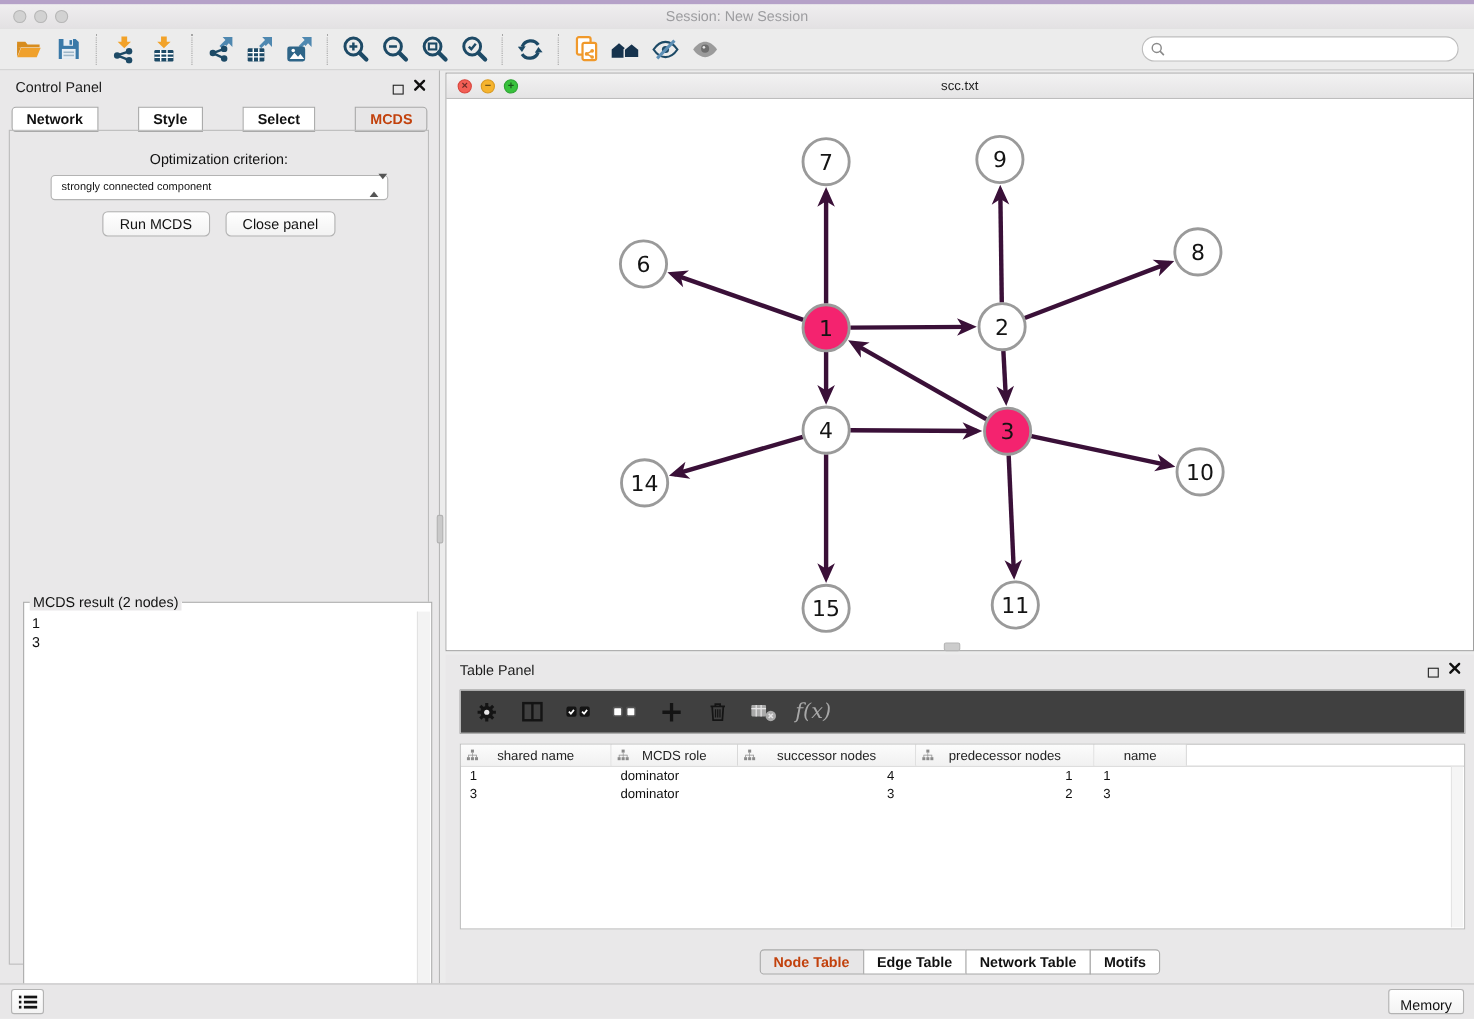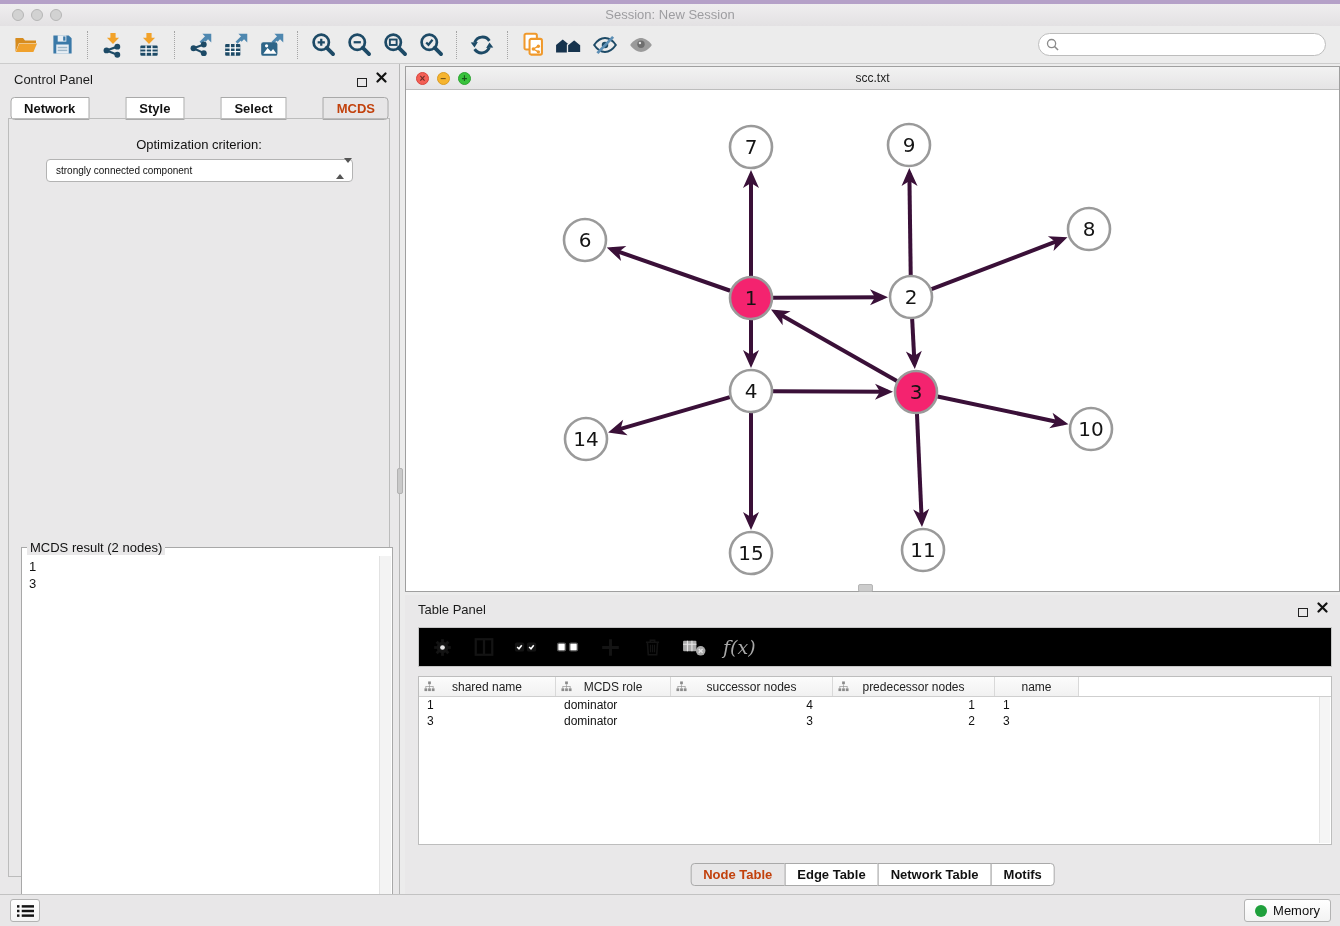--- a/index.html
+++ b/index.html
@@ -63,42 +63,42 @@
             font-size:10px;font-weight:bold;text-align:center;line-height:12px;color:rgba(0,0,0,.55);}
   .nt-close{left:10px;background:#f35f55;border:1px solid #d8443c;}
   .nt-min{left:31px;background:#f6b42e;border:1px solid #d99b23;}
   .nt-zoom{left:52px;background:#38c23c;border:1px solid #2da332;}
   .net-title{position:absolute;left:0;right:0;top:4px;text-align:center;font-size:12px;color:#222;}
   .net-canvas{position:absolute;left:0;top:23px;width:933px;height:501px;background:#fff;}
 
   
   .table-panel{left:405px;top:595px;width:935px;height:299px;background:#e9e8e9;}
   .tp-header{position:absolute;left:0;top:0;width:100%;height:26px;}
-  .tp-toolbar{position:absolute;left:13px;top:32px;width:914px;height:40px;background:#000000;border:1px solid #c6c6c6;
+  .tp-toolbar{position:absolute;left:13px;top:32px;width:914px;height:40px;background:#404040;border:1px solid #c6c6c6;
               box-sizing:border-box;display:flex;align-items:center;padding-left:10px;gap:16px;}
   .tt-btn{width:26px;height:26px;display:inline-flex;align-items:center;justify-content:center;}
   .fx-label{font-family:"DejaVu Serif",serif;font-style:italic;font-size:19px;color:#a8a8a8;}
   .data-table{position:absolute;left:13px;top:81px;width:914px;height:169px;background:#fff;border:1px solid #bdbdbd;box-sizing:border-box;}
   .thead{display:flex;height:19px;border-bottom:1px solid #cfcfcf;}
   .thcell{position:relative;background:linear-gradient(#fcfcfc,#f1f1f1);border-right:1px solid #d9d9d9;
           box-sizing:border-box;font-size:12px;color:#222;display:flex;align-items:center;justify-content:center;}
   .thcell .tree-ic{position:absolute;left:5px;top:4px;}
   .trow{display:flex;height:16px;align-items:center;font-size:12px;}
   .tcell{box-sizing:border-box;overflow:hidden;}
   .c0{width:137px}.c1{width:115px}.c2{width:162px}.c3{width:162px}.c4{width:84px}
   .al{text-align:left;padding-left:8px;}
   .ar{text-align:right;padding-right:20px;}
   .tbl-scroll{position:absolute;right:1px;top:20px;bottom:1px;width:10px;background:#f5f5f5;border-left:1px solid #e4e4e4;}
   .tp-tabs{position:absolute;bottom:8px;left:50%;transform:translateX(-50%);display:flex;}
   .tp-tabs .tab{padding:3px 12px;}
 
   
   .statusbar{left:0;top:894px;width:1340px;height:32px;background:#e8e7e8;border-top:1px solid #c2c2c2;box-sizing:border-box;}
   .sb-btn{position:absolute;top:4px;height:23px;background:linear-gradient(#ffffff,#f3f3f3);
-          border:1px solid #b3b3b3;border-radius:3px;box-sizing:border-box;display:flex;align-items:center;justify-content:center;}
+          border:1px solid #b3b3b3;border-radius:3px;box-sizing:border-box;display:flex;align-items:center;justify-content:center;flex-direction:column;}
   .list-btn{left:10px;width:30px;}
   .mem-btn{right:9px;padding:0 10px;gap:6px;font-size:13px;color:#111;}
   .mem-dot{width:12px;height:12px;border-radius:50%;background:#1fa03c;}
 </style>
 </head>
 <body>
 
 <div class="abs desktop-strip"></div>
 <div class="abs titlebar">
   <span class="tl gray" style="left:12px"></span>
@@ -280,20 +280,24 @@
     <span class="tab">Network</span>
     <span class="tab">Style</span>
     <span class="tab">Select</span>
     <span class="tab active">MCDS</span>
   </div>
   <div class="cp-box">
     <div class="opt-label">Optimization criterion:</div>
     <div class="mac-select">
       <span>strongly connected component</span>
       <span class="chevrons"><span class="chev-up"></span><span class="chev-dn"></span></span>
+    </div>
+    <div class="btn-row">
+      <button class="mac-btn">Run MCDS</button>
+      <button class="mac-btn">Close panel</button>
     </div>
     <fieldset class="result-fs">
       <legend>MCDS result (2 nodes)</legend>
       <div style="position:relative;width:100%;height:100%;">
         <div class="result-text">1
 3</div>
         <div class="result-scroll"></div>
       </div>
     </fieldset>
   </div>

